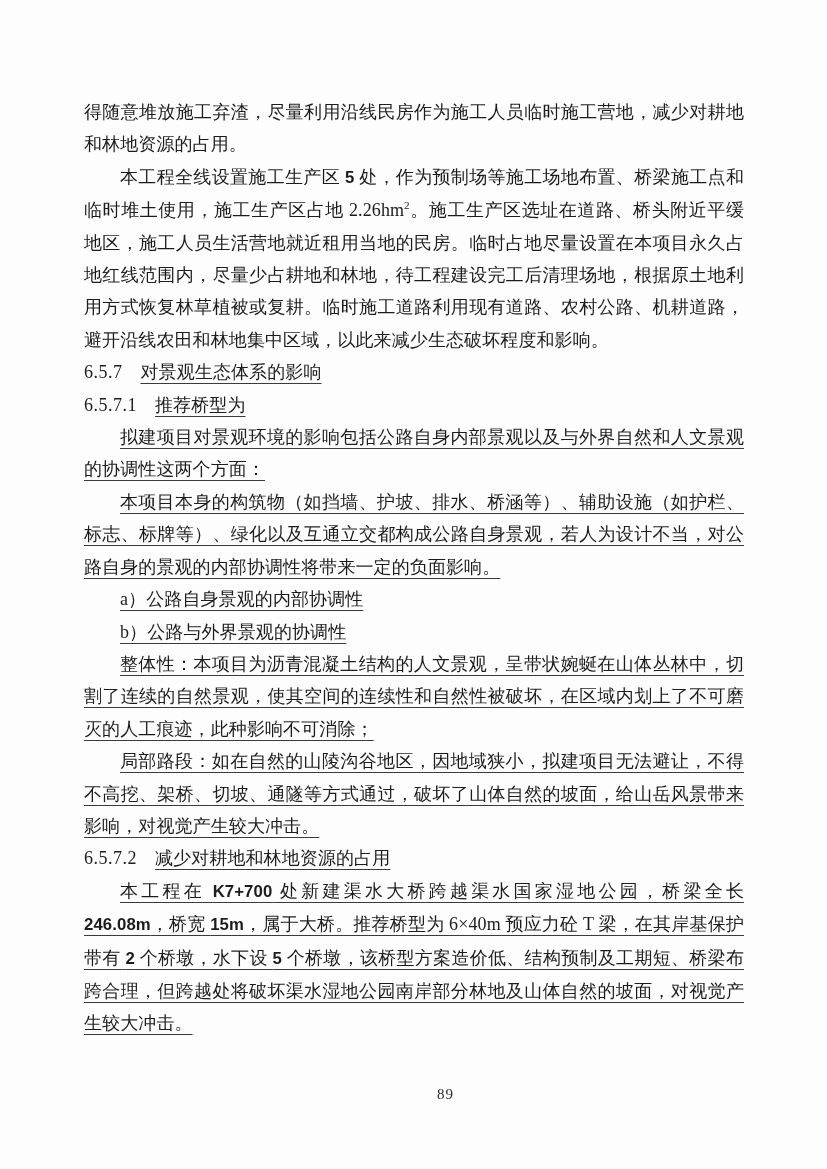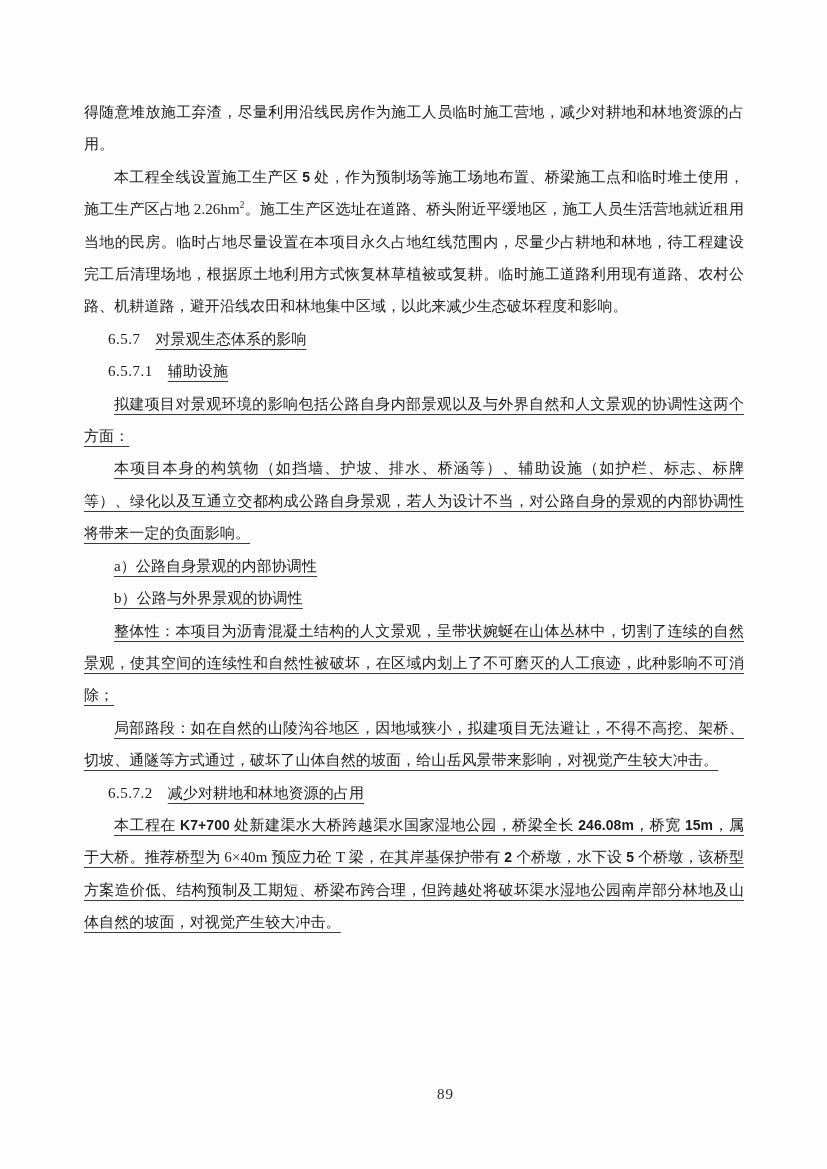--- a/index.html
+++ b/index.html
@@ -24,39 +24,38 @@
   }
   .doc-body {
     position: absolute;
     left: 84px;
     top: 96px;
     width: 660px;
   }
   .doc-body p {
     margin: 0;
     padding: 0;
-    font-size: 15px;
+    font-size: 18px;
     line-height: 32.4px;
     text-align: justify;
     text-justify: inter-ideograph;
     letter-spacing: 0.1px;
   }
   .para.indent { text-indent: 2em; }
   .para.u, .h-title {
     text-decoration: underline;
     text-decoration-thickness: 1px;
     text-underline-offset: 5px;
     text-decoration-color: #3a3a3a;
   }
   .heading { text-align: left; }
   .h-num {
     display: inline-block;
     margin-right: 1em;
     letter-spacing: 0.5px;
-    margin-left: 24px;
   }
   .num-bold {
     font-family: "Liberation Sans", "DejaVu Sans", sans-serif;
     font-weight: 700;
     font-size: 0.93em;
   }
   sup {
     font-size: 0.62em;
     line-height: 0;
     vertical-align: super;
@@ -74,21 +73,21 @@
   }
 </style>
 </head>
 <body>
 
 <div class="page">
   <div class="doc-body">
       <p class="para"><span>得随意堆放施工弃渣，尽量利用沿线民房作为施工人员临时施工营地，减少对耕地和林地资源的占用。</span></p>
       <p class="para indent"><span>本工程全线设置施工生产区 </span><span class="num-bold">5</span><span> 处，作为预制场等施工场地布置、桥梁施工点和临时堆土使用，施工生产区占地 2.26hm</span><sup>2</sup><span>。施工生产区选址在道路、桥头附近平缓地区，施工人员生活营地就近租用当地的民房。临时占地尽量设置在本项目永久占地红线范围内，尽量少占耕地和林地，待工程建设完工后清理场地，根据原土地利用方式恢复林草植被或复耕。临时施工道路利用现有道路、农村公路、机耕道路，避开沿线农田和林地集中区域，以此来减少生态破坏程度和影响。</span></p>
       <p class="heading"><span class="h-num">6.5.7</span><span class="h-title">对景观生态体系的影响</span></p>
-      <p class="heading"><span class="h-num">6.5.7.1</span><span class="h-title">辅助设施</span></p>
+      <p class="heading"><span class="h-num">6.5.7.1</span><span class="h-title">推荐桥型为</span></p>
       <p class="para indent u"><span>拟建项目对景观环境的影响包括公路自身内部景观以及与外界自然和人文景观的协调性这两个方面：</span></p>
       <p class="para indent u"><span>本项目本身的构筑物（如挡墙、护坡、排水、桥涵等）、辅助设施（如护栏、标志、标牌等）、绿化以及互通立交都构成公路自身景观，若人为设计不当，对公路自身的景观的内部协调性将带来一定的负面影响。</span></p>
       <p class="para indent u"><span>a）公路自身景观的内部协调性</span></p>
       <p class="para indent u"><span>b）公路与外界景观的协调性</span></p>
       <p class="para indent u"><span>整体性：本项目为沥青混凝土结构的人文景观，呈带状婉蜒在山体丛林中，切割了连续的自然景观，使其空间的连续性和自然性被破坏，在区域内划上了不可磨灭的人工痕迹，此种影响不可消除；</span></p>
       <p class="para indent u"><span>局部路段：如在自然的山陵沟谷地区，因地域狭小，拟建项目无法避让，不得不高挖、架桥、切坡、通隧等方式通过，破坏了山体自然的坡面，给山岳风景带来影响，对视觉产生较大冲击。</span></p>
       <p class="heading"><span class="h-num">6.5.7.2</span><span class="h-title">减少对耕地和林地资源的占用</span></p>
       <p class="para indent u"><span>本工程在 </span><span class="num-bold">K7+700</span><span> 处新建渠水大桥跨越渠水国家湿地公园，桥梁全长 </span><span class="num-bold">246.08m</span><span>，桥宽 </span><span class="num-bold">15m</span><span>，属于大桥。推荐桥型为 6×40m 预应力砼 T 梁，在其岸基保护带有 </span><span class="num-bold">2</span><span> 个桥墩，水下设 </span><span class="num-bold">5</span><span> 个桥墩，该桥型方案造价低、结构预制及工期短、桥梁布跨合理，但跨越处将破坏渠水湿地公园南岸部分林地及山体自然的坡面，对视觉产生较大冲击。</span></p>
     </div>
   <div class="footer">

